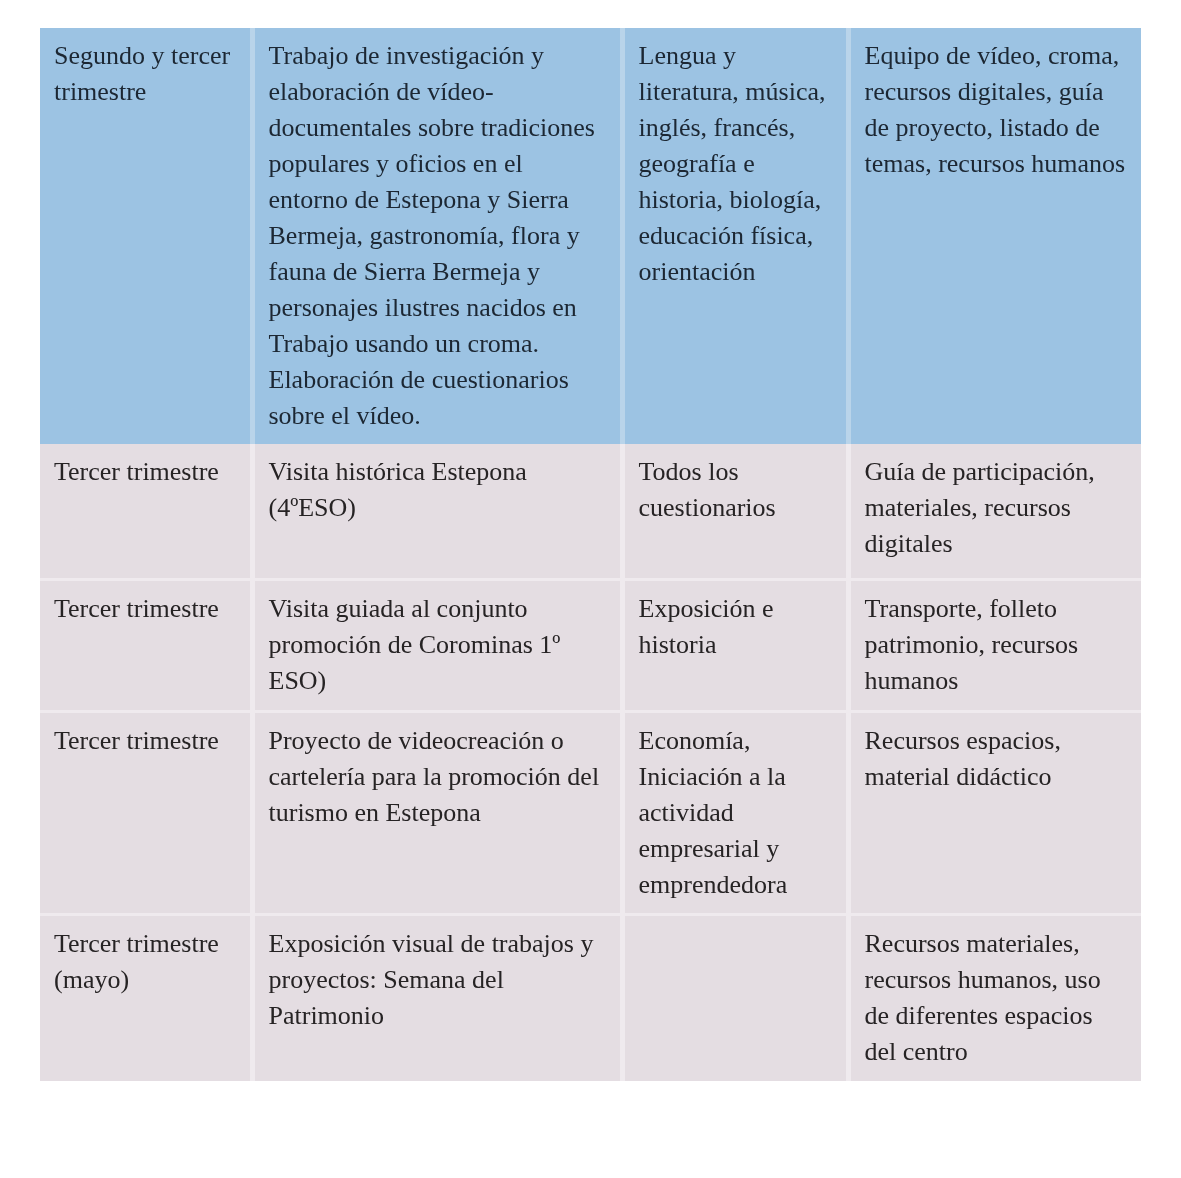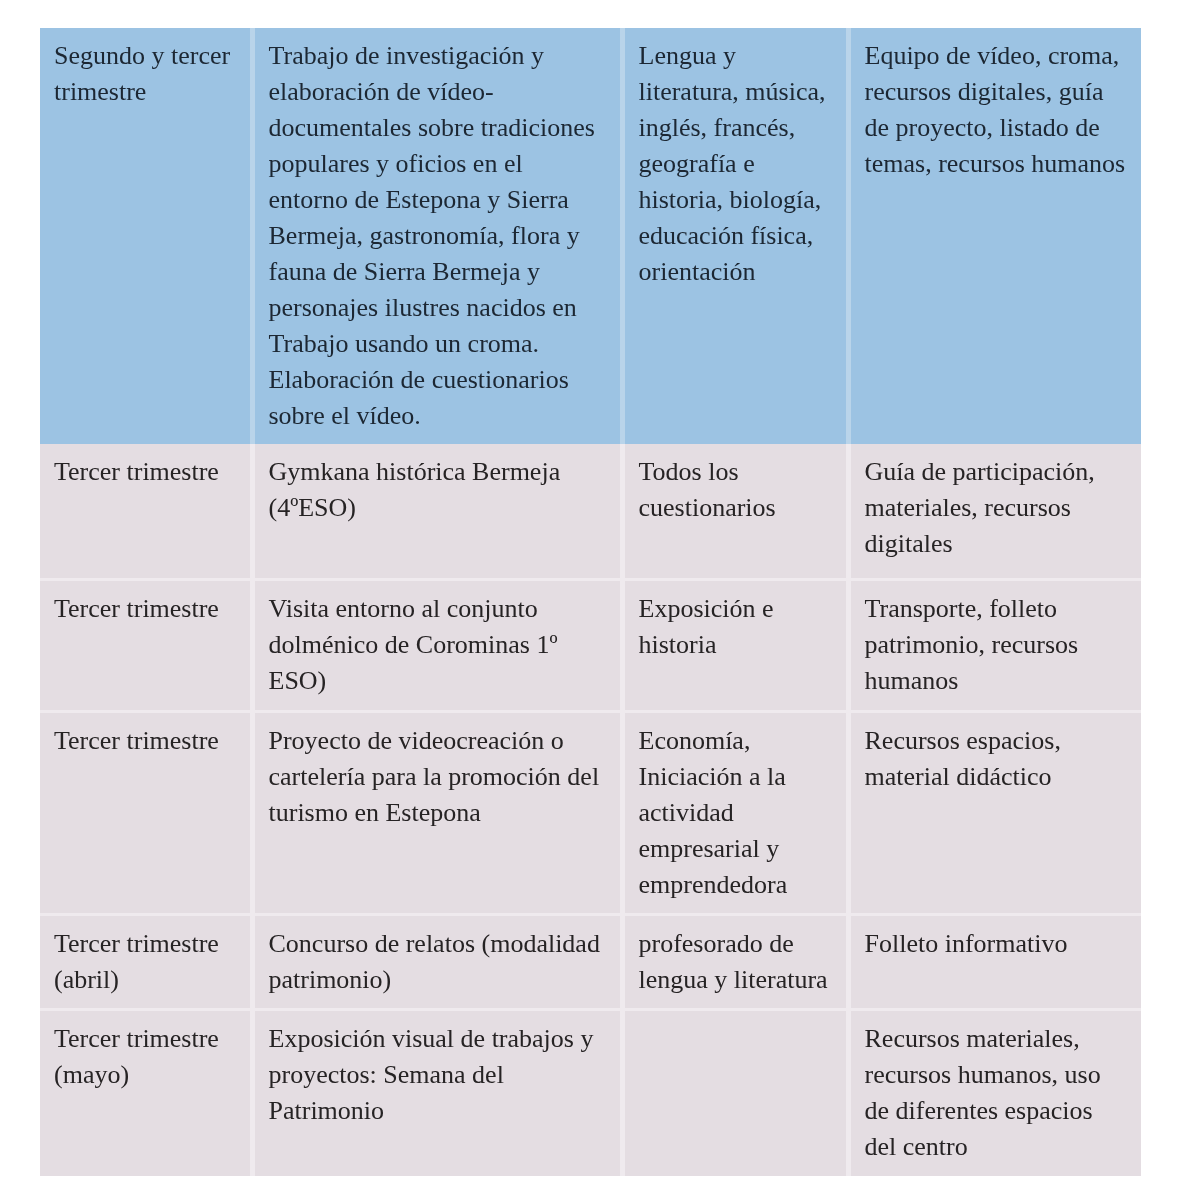--- a/index.html
+++ b/index.html
@@ -72,41 +72,35 @@
     </colgroup>
     <tbody>
       <tr class="blue r1">
         <td>Segundo y tercer trimestre</td>
         <td>Trabajo de investigación y elaboración de vídeo-documentales sobre tradiciones populares y oficios en el entorno de Estepona y Sierra Bermeja, gastronomía, flora y fauna de Sierra Bermeja y personajes ilustres nacidos en Trabajo usando un croma. Elaboración de cuestionarios sobre el vídeo.</td>
         <td>Lengua y literatura, música, inglés, francés, geografía e historia, biología, educación física, orientación</td>
         <td>Equipo de vídeo, croma, recursos digitales, guía de proyecto, listado de temas, recursos humanos</td>
       </tr>
       <tr class="pink r2">
         <td>Tercer trimestre</td>
-        <td>Gymkana histórica Bermeja (4ºESO)</td>
+        <td>Visita histórica Estepona (4ºESO)</td>
         <td>Todos los cuestionarios</td>
         <td>Guía de participación, materiales, recursos digitales</td>
       </tr>
       <tr class="pink r3">
         <td>Tercer trimestre</td>
-        <td>Visita entorno al conjunto dolménico de Corominas 1º ESO)</td>
+        <td>Visita guiada al conjunto promoción de Corominas 1º ESO)</td>
         <td>Exposición e historia</td>
         <td>Transporte, folleto patrimonio, recursos humanos</td>
       </tr>
       <tr class="pink r4">
         <td>Tercer trimestre</td>
         <td>Proyecto de videocreación o cartelería para la promoción del turismo en Estepona</td>
         <td>Economía, Iniciación a la actividad empresarial y emprendedora</td>
         <td>Recursos espacios, material didáctico</td>
-      </tr>
-      <tr class="pink r5">
-        <td>Tercer trimestre (abril)</td>
-        <td>Concurso de relatos (modalidad patrimonio)</td>
-        <td>profesorado de lengua y literatura</td>
-        <td>Folleto informativo</td>
       </tr>
       <tr class="pink r6">
         <td>Tercer trimestre (mayo)</td>
         <td>Exposición visual de trabajos y proyectos: Semana del Patrimonio</td>
         <td></td>
         <td>Recursos materiales, recursos humanos, uso de diferentes espacios del centro</td>
       </tr>
     </tbody>
   </table>
 </div>

